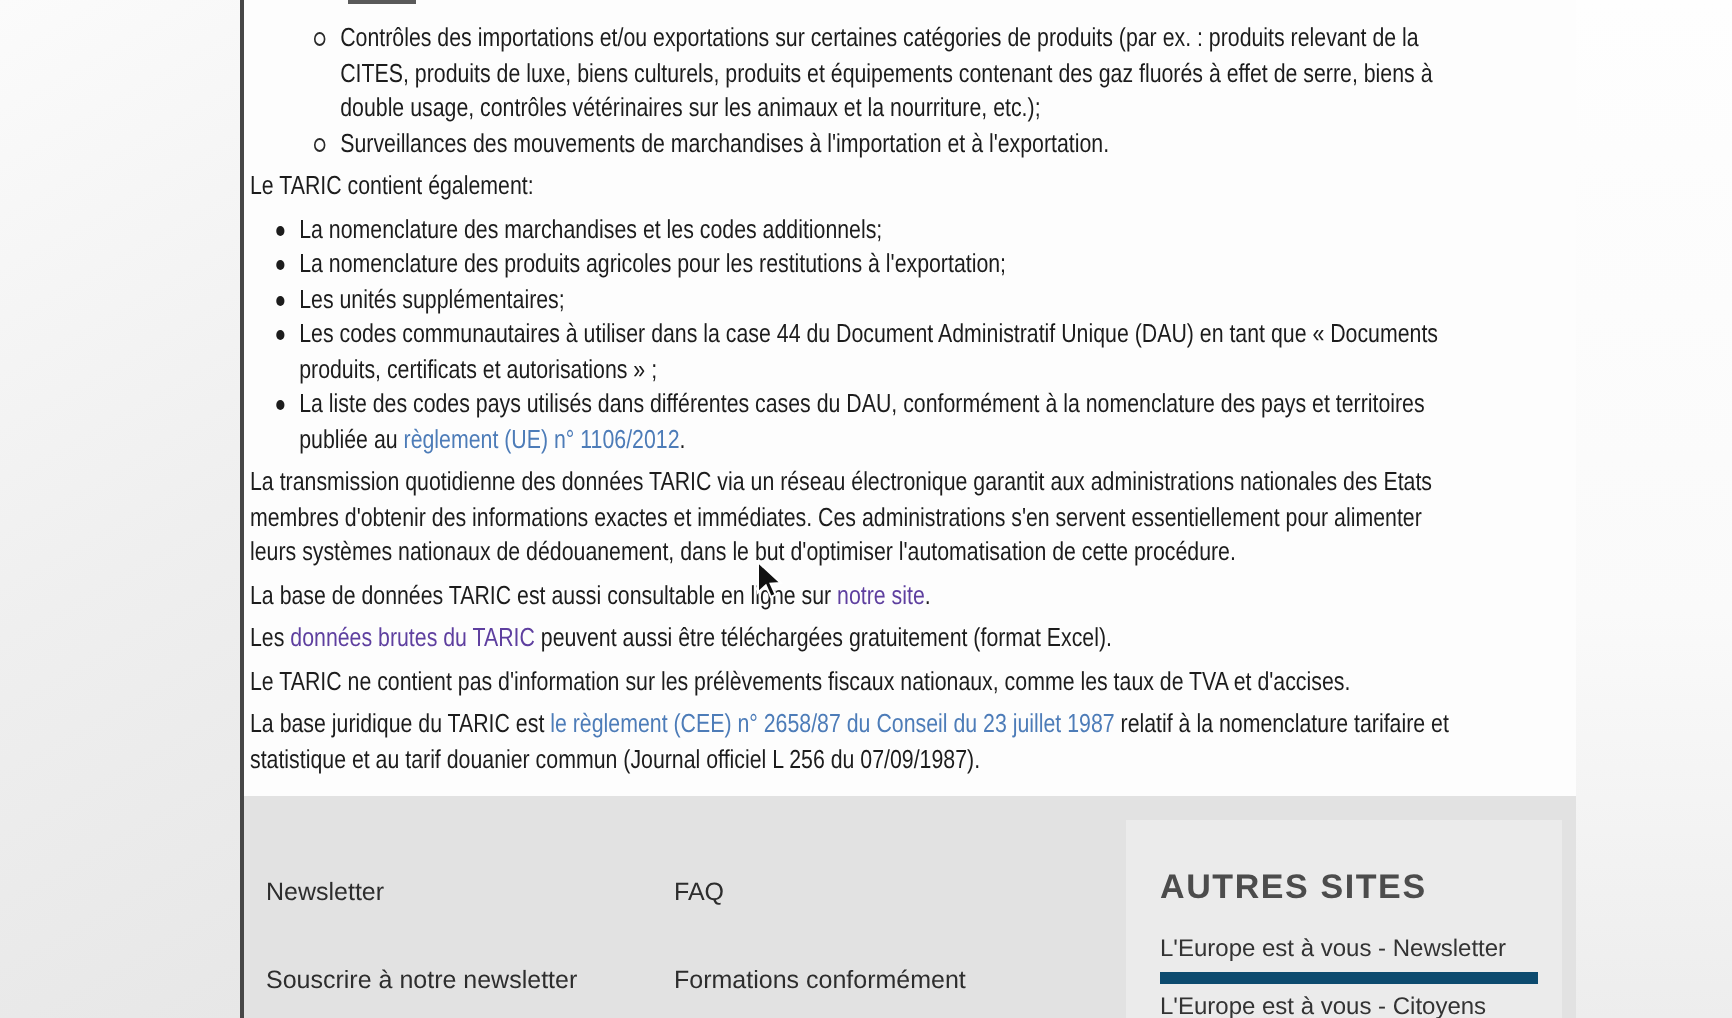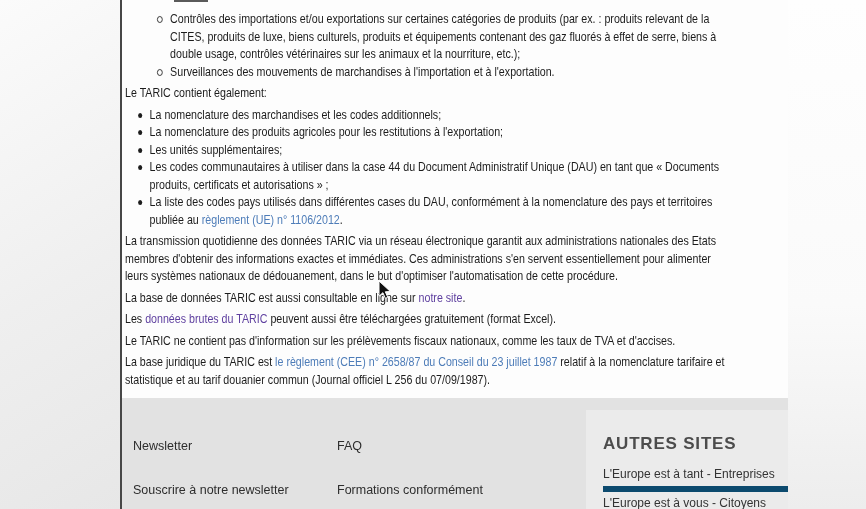--- a/index.html
+++ b/index.html
@@ -53,21 +53,21 @@
     background:#e2e2e2;overflow:hidden;
   }
   .fcol{position:absolute;top:17px;}
   .fcol-1{left:11px;}
   .fcol-2{left:215px;}
   .fcol a{
     display:block;height:19.5px;line-height:14px;
     font-size:12.5px;color:#2d2d2d;text-decoration:none;cursor:pointer;margin-top:24px;
   }
   .sites-box{
-    position:absolute;left:464px;top:12px;width:218px;height:99px;
+    position:absolute;left:441px;top:12px;width:218px;height:99px;
     background:#ebebeb;box-sizing:border-box;padding:24px 12px 0 17px;
   }
   .sites-heading{
     font-size:17px;font-weight:bold;color:#4c4c4c;letter-spacing:0.8px;
     margin:0 0 9px 0;
   }
   .sites-list{list-style:none;margin:0;padding:0;}
   .sites-list li{padding:4px 0 5px 0;}
   .sites-list li + li{border-top:6px solid #0c4a6e;}
   .sites-list a{
@@ -156,21 +156,21 @@
     <div class="fcol fcol-2">
       <a>FAQ</a>
       <a>Formations conformément</a>
       <a>Souscrire</a>
     </div>
 
     <div class="sites-box">
       <h2 class="sites-heading">AUTRES SITES</h2>
       <ul class="sites-list">
         <li>
-          <a>L'Europe est à tant - Entreprises</a>
+          <a>L'Europe est à vous - Newsletter</a>
         </li>
         <li>
           <a>L'Europe est à vous - Citoyens</a>
         </li>
 
       </ul>
     </div>
 
   </div>
 </div>

